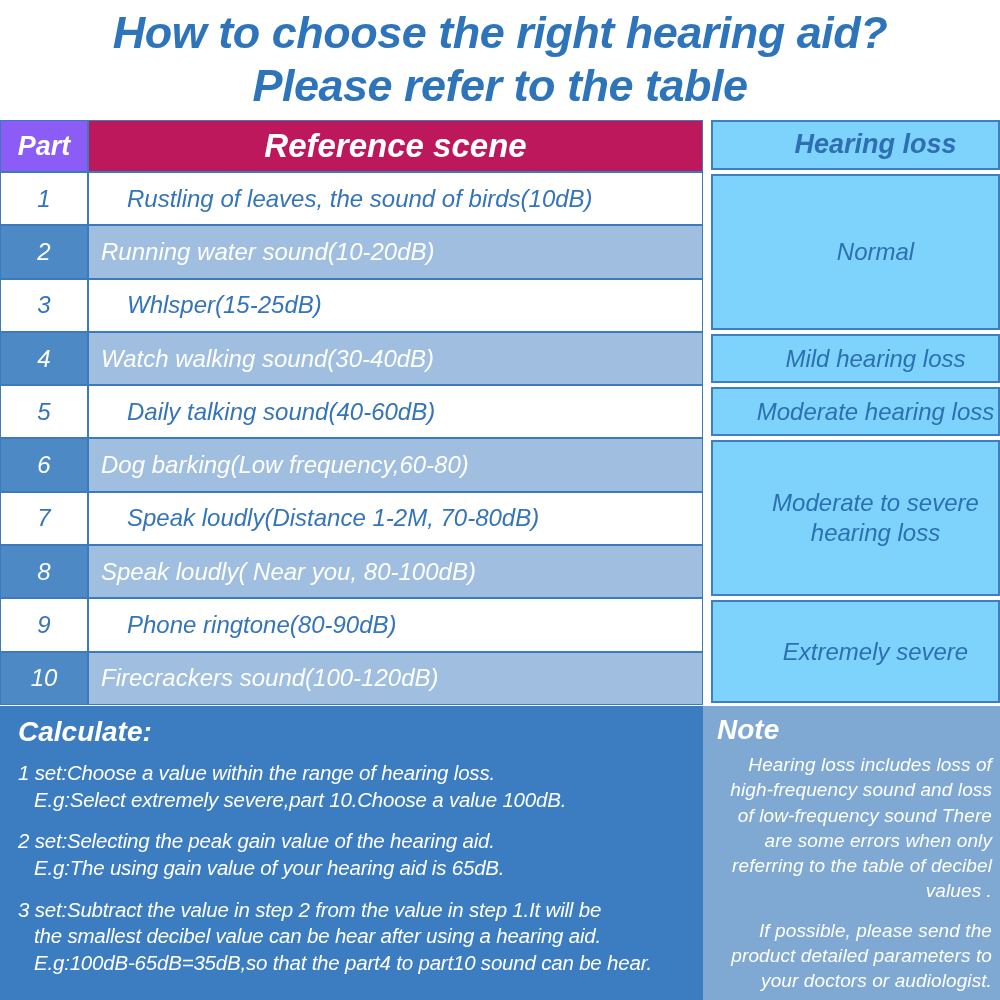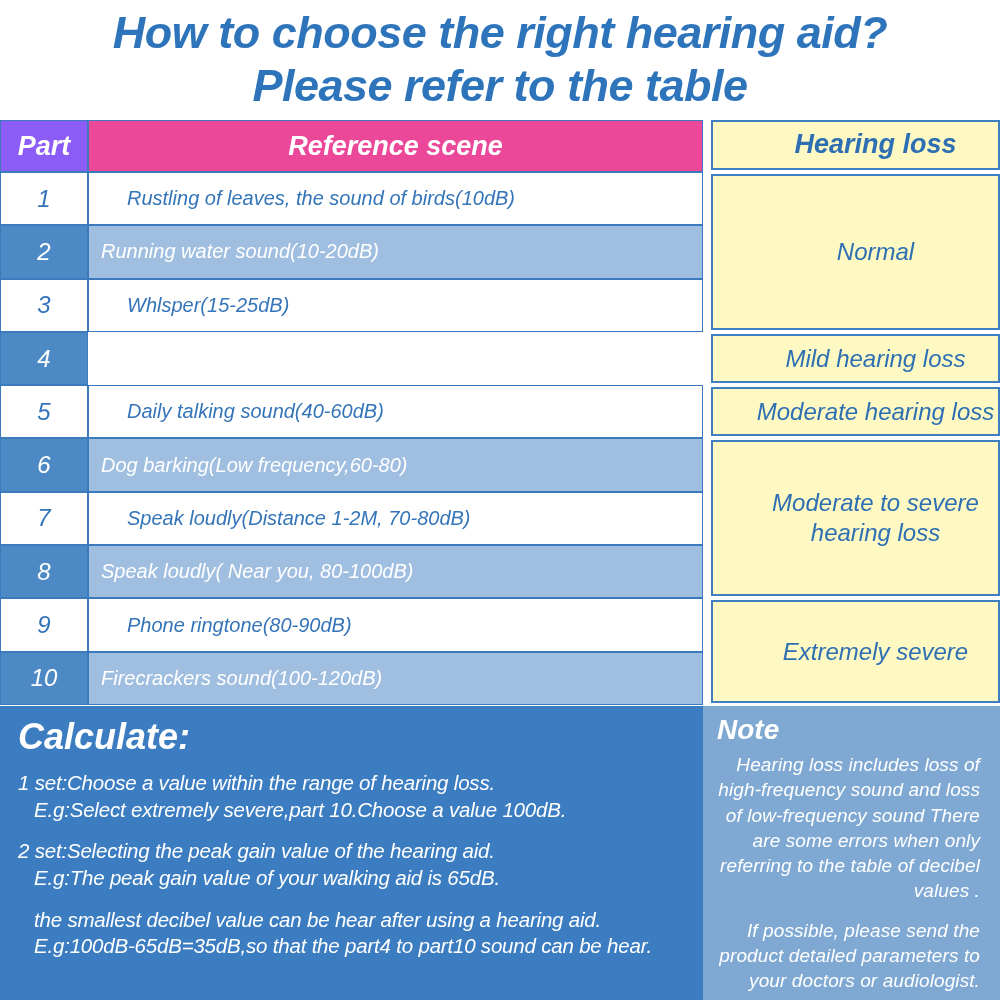--- a/index.html
+++ b/index.html
@@ -9,51 +9,51 @@
   
   .title{position:absolute;top:6px;left:0;width:1000px;text-align:center;
          color:#2e74bb;font-weight:bold;font-size:45px;line-height:1.18;letter-spacing:-0.5px;}
 
   
   .tbl{position:absolute;top:120px;left:0;width:1000px;height:585px;
        display:grid;grid-template-columns:88px 615px 297px;
        grid-template-rows:52px repeat(10,1fr);}
   .cell{box-sizing:border-box;border:1px solid #3a7abd;display:flex;align-items:center;}
   .part-cell{justify-content:center;font-size:24px;}
-  .scene-cell{padding-left:38px;font-size:20px;}
+  .scene-cell{padding-left:38px;font-size:24px;}
   .hdr-part{grid-column:1;grid-row:1;background:#8b5cf6;color:#ffffff;
             font-weight:bold;font-size:27px;justify-content:center;}
-  .hdr-scene{grid-column:2;grid-row:1;background:#ec4899;color:#ffffff;
-             font-weight:bold;font-size:27px;justify-content:center;}
+  .hdr-scene{grid-column:2;grid-row:1;background:#be185d;color:#ffffff;
+             font-weight:bold;font-size:33px;justify-content:center;}
   .r-odd{background:#ffffff;color:#3474b8;}
   .r-even-part{background:#4d89c5;color:#ffffff;}
   .r-even-scene{background:#a0bfe0;color:#ffffff;padding-left:12px;}
 
   
   .hl-block{grid-column:3;box-sizing:border-box;margin-left:8px;margin-top:2px;margin-bottom:2px;
-            background:#fef9c3;border:2px solid #3f7ec0;color:#2d6fb2;
+            background:#7dd3fc;border:2px solid #3f7ec0;color:#2d6fb2;
             display:flex;align-items:center;justify-content:center;text-align:center;
             font-size:24px;line-height:1.25;padding-left:40px;}
   .hl-hdr{grid-row:1;margin-top:0;font-weight:bold;font-size:27px;}
   .hl-normal{grid-row:2/5;}
   .hl-mild{grid-row:5/6;}
   .hl-moderate{grid-row:6/7;}
   .hl-modsev{grid-row:7/10;}
   .hl-modsev .hl-text{max-width:235px;}
   .hl-extreme{grid-row:10/12;}
 
   
   .calc-panel{position:absolute;top:706px;left:0;width:703px;height:294px;
               box-sizing:border-box;background:#3b7dc0;color:#ffffff;padding:10px 14px 0 18px;}
-  .calc-title{font-weight:bold;font-size:36px;margin-bottom:12px;}
+  .calc-title{font-weight:bold;font-size:28px;margin-bottom:12px;}
   .calc-step{font-size:20.5px;line-height:1.3;margin-bottom:15px;letter-spacing:-0.2px;}
   .calc-line.cont{padding-left:16px;}
 
   .note-panel{position:absolute;top:706px;left:703px;width:297px;height:294px;
-              box-sizing:border-box;background:#7fa9d3;color:#ffffff;padding:8px 20px 0 14px;}
+              box-sizing:border-box;background:#7fa9d3;color:#ffffff;padding:8px 8px 0 14px;}
   .note-title{font-weight:bold;font-size:28px;margin-bottom:6px;}
   .note-par{font-size:19px;line-height:1.33;margin-bottom:14px;letter-spacing:0.1px;text-align:right;}
 </style>
 </head>
 <body>
 
 <div id="page">
 
   <div class="title">
     <div>How to choose the right hearing aid?</div>
@@ -69,20 +69,21 @@
     <div class="cell part-cell r-odd" style="grid-row:2">1</div>
     <div class="cell scene-cell r-odd" style="grid-row:2">Rustling of leaves, the sound of birds(10dB)</div>
 
     <div class="cell part-cell r-even-part" style="grid-row:3">2</div>
     <div class="cell scene-cell r-even-scene" style="grid-row:3">Running water sound(10-20dB)</div>
 
     <div class="cell part-cell r-odd" style="grid-row:4">3</div>
     <div class="cell scene-cell r-odd" style="grid-row:4">Whlsper(15-25dB)</div>
 
     <div class="cell part-cell r-even-part" style="grid-row:5">4</div>
+    <div class="cell scene-cell r-even-scene" style="grid-row:5">Watch walking sound(30-40dB)</div>
 
     <div class="cell part-cell r-odd" style="grid-row:6">5</div>
     <div class="cell scene-cell r-odd" style="grid-row:6">Daily talking sound(40-60dB)</div>
 
     <div class="cell part-cell r-even-part" style="grid-row:7">6</div>
     <div class="cell scene-cell r-even-scene" style="grid-row:7">Dog barking(Low frequency,60-80)</div>
 
     <div class="cell part-cell r-odd" style="grid-row:8">7</div>
     <div class="cell scene-cell r-odd" style="grid-row:8">Speak loudly(Distance 1-2M, 70-80dB)</div>
 
@@ -113,23 +114,24 @@
   </div>
 
   <div class="calc-panel">
     <div class="calc-title">Calculate:</div>
     <div class="calc-step">
       <div class="calc-line">1 set:Choose a value within the range of hearing loss.</div>
       <div class="calc-line cont">E.g:Select extremely severe,part 10.Choose a value 100dB.</div>
     </div>
     <div class="calc-step">
       <div class="calc-line">2 set:Selecting the peak gain value of the hearing aid.</div>
-      <div class="calc-line cont">E.g:The peak gain value of your walking aid is 65dB.</div>
+      <div class="calc-line cont">E.g:The using gain value of your hearing aid is 65dB.</div>
     </div>
     <div class="calc-step">
+      <div class="calc-line">3 set:Subtract the value in step 2 from the value in step 1.It will be</div>
       <div class="calc-line cont">the smallest decibel value can be hear after using a hearing aid.</div>
       <div class="calc-line cont">E.g:100dB-65dB=35dB,so that the part4 to part10 sound can be hear.</div>
     </div>
   </div>
 
   <div class="note-panel">
     <div class="note-title">Note</div>
     <div class="note-par">Hearing loss includes loss of high-frequency sound and loss of low-frequency sound There are some errors when only referring to the table of decibel values .</div>
     <div class="note-par">If possible, please send the product detailed parameters to your doctors or audiologist.</div>
   </div>

